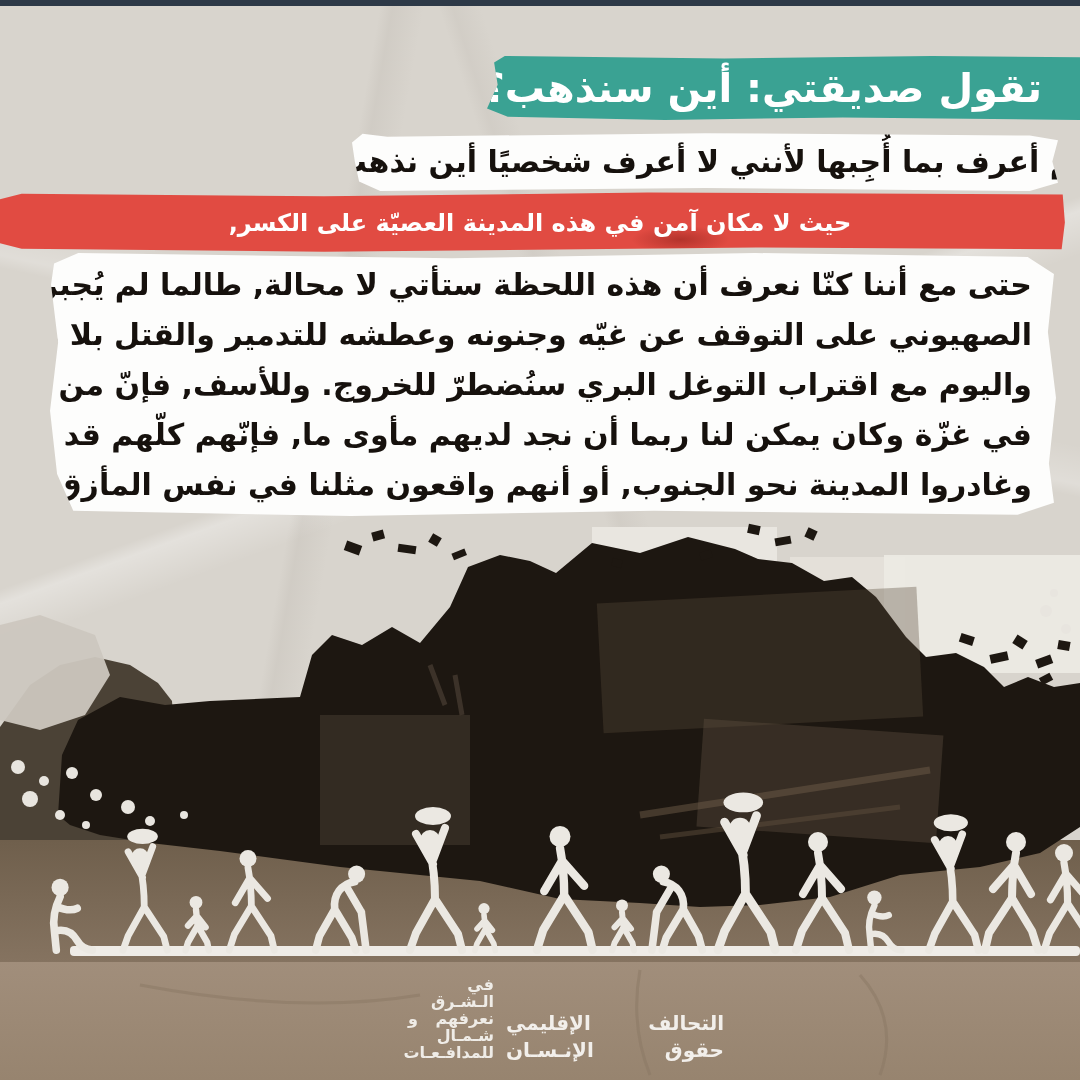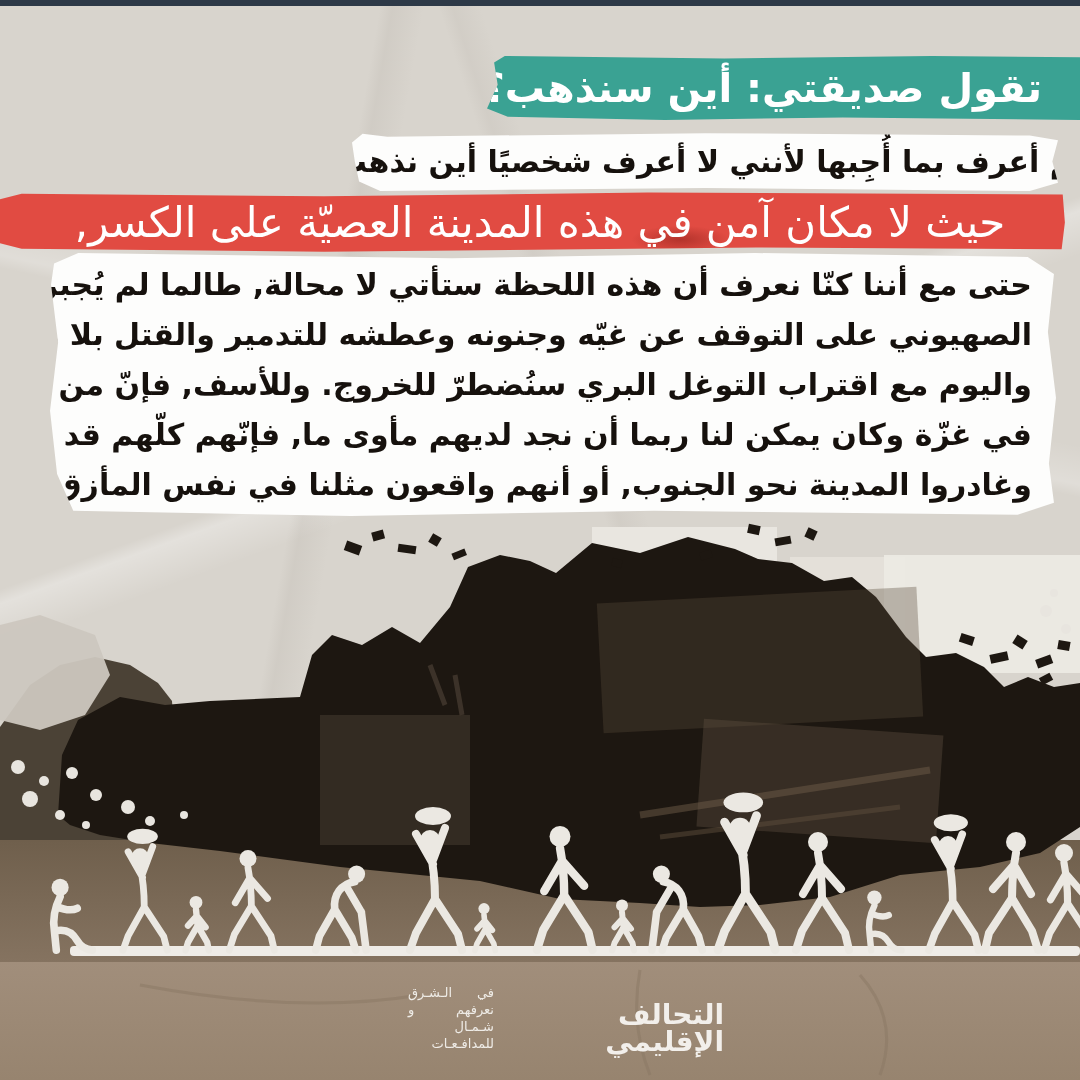--- a/index.html
+++ b/index.html
@@ -28,39 +28,39 @@
   }
   .intro-box .txt{color:#16110d;font-size:30px;font-weight:700;white-space:nowrap;}
   .red-banner{
     left:0;top:192px;width:1080px;height:61px;
     background:
       radial-gradient(ellipse 70px 20px at 63% 78%, rgba(125,22,16,.45), transparent 70%),
       #e14b42;
     justify-content:center;
     clip-path:polygon(0 12%,2% 3%,30% 7%,60% 1%,98.4% 4%,98.6% 50%,98.3% 94%,70% 91%,30% 98%,2% 93%,0 84%);
   }
-  .red-banner .txt{color:#ffffff;font-size:42px;font-weight:400;white-space:nowrap;}
+  .red-banner .txt{color:#ffffff;font-size:24px;font-weight:700;white-space:nowrap;}
   .body-box{
     position:absolute;left:48px;top:253px;width:1010px;height:263px;background:#fdfdfc;
     box-sizing:border-box;padding:7px 26px 0 26px;direction:rtl;
     clip-path:polygon(0.6% 4%,3% 0%,40% 2%,70% 0%,97% 1.5%,99.6% 8%,99% 30%,99.8% 55%,99.1% 80%,99.6% 95%,96% 99.5%,60% 98%,30% 100%,2.5% 98%,0.9% 84%,0.2% 60%,1% 34%,0.3% 12%);
   }
   .body-line{
     color:#16110d;font-size:30px;font-weight:700;line-height:50px;
     text-align:center;white-space:nowrap;
   }
   .illus{position:absolute;left:0;top:515px;width:1080px;height:565px;}
   .logo{
     position:absolute;left:388px;top:976px;width:336px;display:flex;direction:rtl;
     gap:12px;align-items:flex-end;
   }
-  .logo-main{width:218px;color:#f2efeb;font-size:28px;font-weight:700;line-height:27px;
+  .logo-main{width:218px;color:#f2efeb;font-size:20px;font-weight:700;line-height:27px;
     text-align:justify;text-align-last:justify;direction:rtl;}
-  .logo-region{width:86px;color:#efece7;font-size:13px;font-weight:400;line-height:17px;
-    text-align:justify;text-align-last:justify;direction:rtl;padding-bottom:3px;margin-top:8px;}
+  .logo-region{width:86px;color:#efece7;font-size:16px;font-weight:700;line-height:17px;
+    text-align:justify;text-align-last:justify;direction:rtl;padding-bottom:3px;}
 </style>
 </head>
 <body>
 
 <div class="poster">
 
   <svg class="illus" viewBox="0 0 1080 565" aria-hidden="true">
     <defs>
       <linearGradient id="bandg" x1="0" y1="0" x2="0" y2="1">
         <stop offset="0" stop-color="#6f5f4c"></stop>
@@ -195,20 +195,21 @@
     <div class="body-line">حتى مع أننا كنّا نعرف أن هذه اللحظة ستأتي لا محالة, طالما لم يُجبر الجيش</div>
     <div class="body-line">الصهيوني على التوقف عن غيّه وجنونه وعطشه للتدمير والقتل بلا رحمة.</div>
     <div class="body-line">واليوم مع اقتراب التوغل البري سنُضطرّ للخروج. وللأسف, فإنّ من نعرفهم</div>
     <div class="body-line">في غزّة وكان يمكن لنا ربما أن نجد لديهم مأوى ما, فإنّهم كلّهم قد سبق</div>
     <div class="body-line">وغادروا المدينة نحو الجنوب, أو أنهم واقعون مثلنا في نفس المأزق.</div>
   </div>
 
   <div class="logo">
     <div class="logo-main">
       <div>التحالف الإقليمي</div>
+      <div>حقوق الإنـسـان</div>
     </div>
     <div class="logo-region">
       <div>في الـشـرق</div>
       <div>نعرفهم و</div>
       <div>شـمـال</div>
       <div>للمدافـعـات</div>
     </div>
   </div>
 
 </div>

